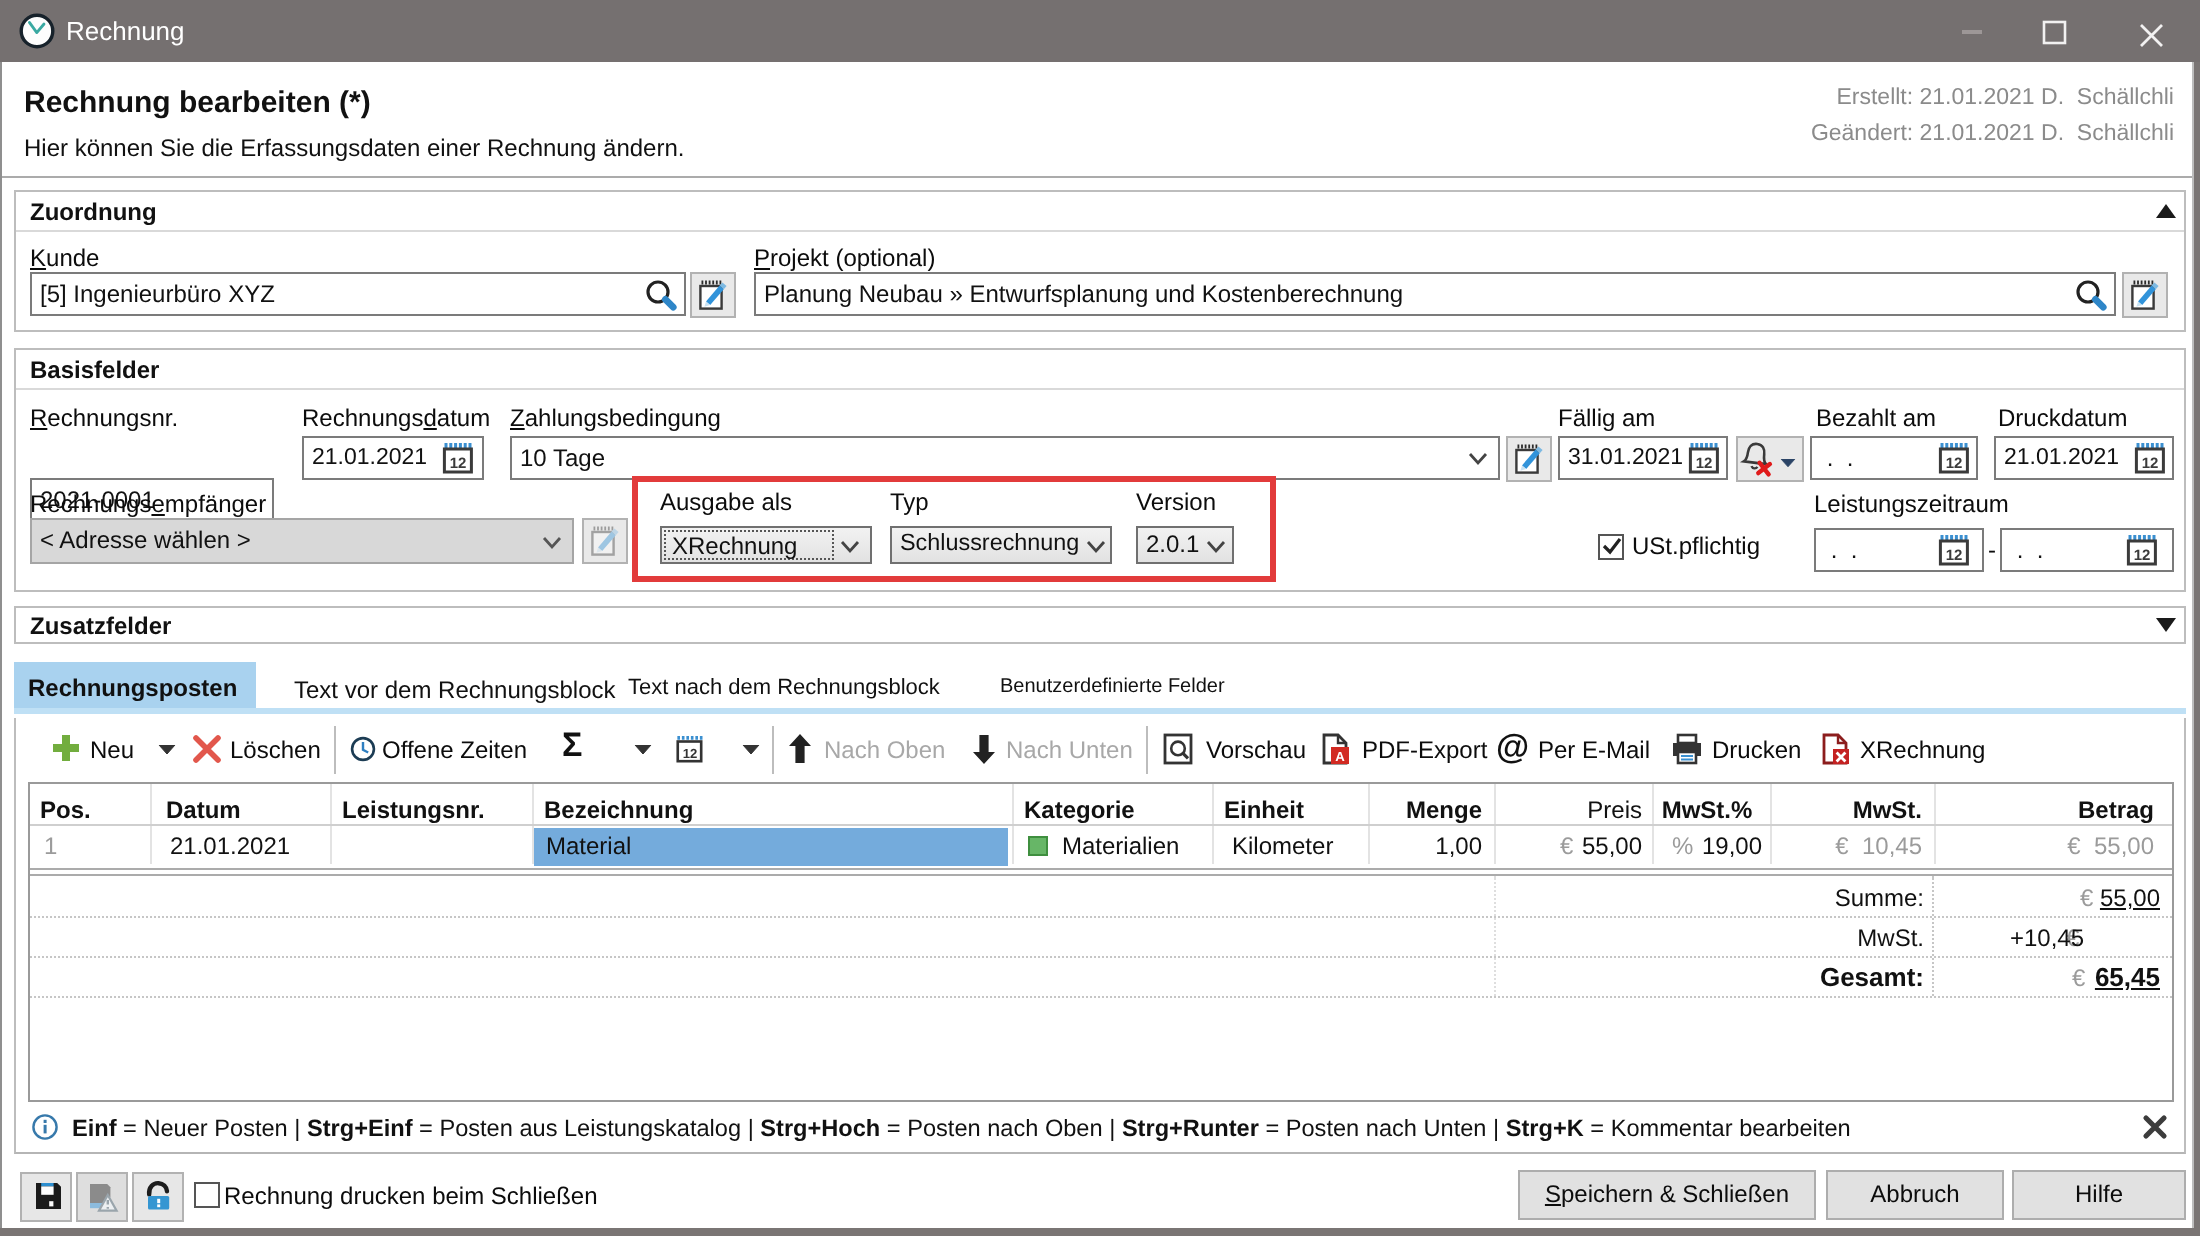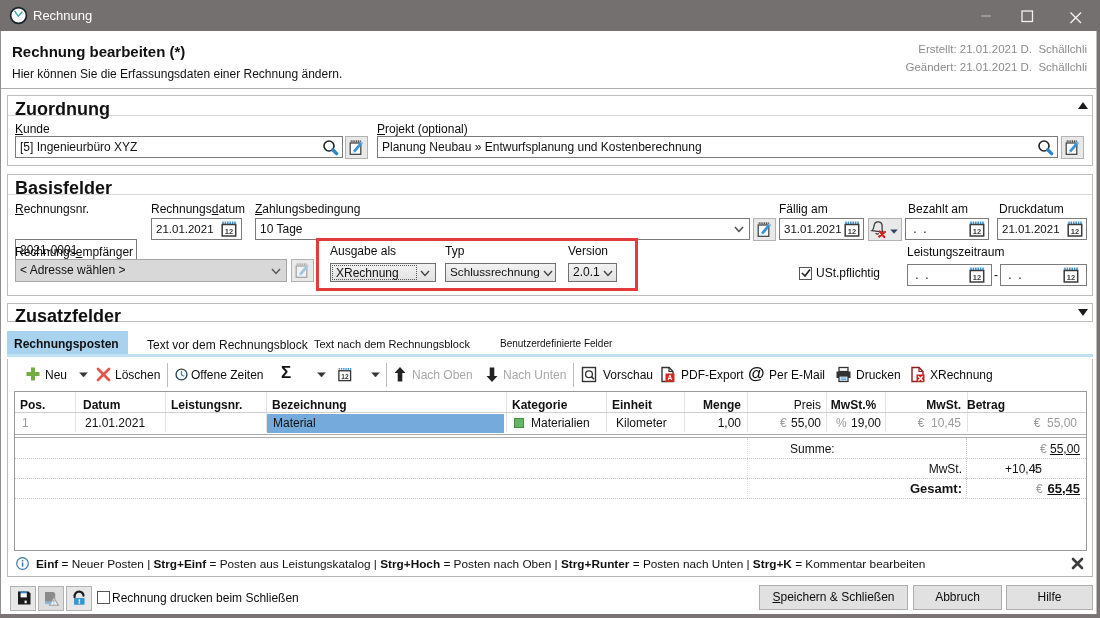--- a/index.html
+++ b/index.html
@@ -5,21 +5,21 @@
 * { margin:0; padding:0; box-sizing:border-box; }
 html,body { width:1100px; height:618px; overflow:hidden; }
 body { font-family:"Liberation Sans", sans-serif; font-size:12px; color:#111; background:#fff; }
 #win { position:absolute; left:0; top:0; width:1100px; height:618px; background:#fff; }
 .abs { position:absolute; }
 .lab { position:absolute; font-size:12px; color:#0c0c0c; white-space:nowrap; }
 .inp { position:absolute; border:1px solid #7b7b7b; background:#fff; font-size:12px; line-height:20px; padding-left:4px; white-space:nowrap; overflow:hidden; }
 .date { font-size:11.5px; }
 .grp { position:absolute; border:1px solid #bdbdbd; background:#fff; }
 .grp .hdr { position:absolute; left:0; top:0; right:0; height:20px; border-bottom:1px solid #d9d9d9; }
-.grp .hdt { position:absolute; left:7px; top:3px; font-weight:bold; font-size:18px; }
+.grp .hdt { position:absolute; left:7px; top:3px; font-weight:bold; font-size:12px; }
 .btn { position:absolute; background:#e9e9e9; border:1px solid #b2b2b2; }
 .pbtn { position:absolute; background:#e1e1e1; border:1px solid #adadad; font-size:12px; text-align:center; color:#0c0c0c; }
 .sep { position:absolute; width:1px; background:#bdbdbd; }
 u { text-decoration:underline; }
 </style>
 </head>
 <body>
 <div id="win">
 <svg width="0" height="0" style="position:absolute">
 <defs>
@@ -282,42 +282,42 @@
 <div class="abs" style="left:20px;top:398px;font-weight:bold;">Pos.</div>
 <div class="abs" style="left:83px;top:398px;font-weight:bold;">Datum</div>
 <div class="abs" style="left:171px;top:398px;font-weight:bold;">Leistungsnr.</div>
 <div class="abs" style="left:272px;top:398px;font-weight:bold;">Bezeichnung</div>
 <div class="abs" style="left:512px;top:398px;font-weight:bold;">Kategorie</div>
 <div class="abs" style="left:612px;top:398px;font-weight:bold;">Einheit</div>
 <div class="abs" style="left:684px;top:398px;width:57px;text-align:right;font-weight:bold;">Menge</div>
 <div class="abs" style="left:747px;top:398px;width:74px;text-align:right;font-weight:normal;">Preis</div>
 <div class="abs" style="left:826px;top:398px;width:55px;text-align:center;font-weight:bold;">MwSt.%</div>
 <div class="abs" style="left:885px;top:398px;width:76px;text-align:right;font-weight:bold;">MwSt.</div>
-<div class="abs" style="left:967px;top:398px;width:110px;font-weight:bold;">Betrag</div>
+<div class="abs" style="left:967px;top:398px;width:110px;text-align:right;font-weight:bold;">Betrag</div>
 <div class="abs" style="left:15px;top:412px;width:1071px;height:1px;background:#cfcfcf;"></div>
 
 <div class="abs" style="left:22px;top:416px;color:#9b9b9b;">1</div>
 <div class="abs" style="left:85px;top:416px;">21.01.2021</div>
 <div class="abs" style="left:267px;top:414px;width:237px;height:19px;background:#74abdc;"></div>
 <div class="abs" style="left:273px;top:416px;">Material</div>
 <div class="abs" style="left:514px;top:418px;width:10px;height:10px;background:#67b667;border:1px solid #3f8f3f;"></div>
 <div class="abs" style="left:531px;top:416px;">Materialien</div>
 <div class="abs" style="left:616px;top:416px;">Kilometer</div>
 <div class="abs" style="left:684px;top:416px;width:57px;text-align:right;">1,00</div>
 <div class="abs" style="left:780px;top:416px;color:#9b9b9b;">€</div>
 <div class="abs" style="left:747px;top:416px;width:74px;text-align:right;">55,00</div>
 <div class="abs" style="left:836px;top:416px;color:#9b9b9b;">%</div>
 <div class="abs" style="left:826px;top:416px;width:55px;text-align:right;">19,00</div>
 <div class="abs" style="left:885px;top:416px;width:76px;text-align:right;color:#9b9b9b;">€&nbsp;&nbsp;10,45</div>
 <div class="abs" style="left:967px;top:416px;width:110px;text-align:right;color:#9b9b9b;">€&nbsp;&nbsp;55,00</div>
 
 <div class="abs" style="left:15px;top:434px;width:1071px;height:1px;background:#ababab;"></div>
 <div class="abs" style="left:15px;top:437px;width:1071px;height:1px;background:#ababab;"></div>
 
-<div class="abs" style="left:790px;top:442px;width:172px;text-align:left;">Summe:</div>
+<div class="abs" style="left:790px;top:442px;width:172px;text-align:right;">Summe:</div>
 <div class="abs" style="left:1040px;top:442px;color:#9b9b9b;">€</div>
 <div class="abs" style="left:967px;top:442px;width:113px;text-align:right;"><u>55,00</u></div>
 <div class="abs" style="left:15px;top:458px;width:1071px;height:1px;border-top:1px dotted #c6c6c6;"></div>
 <div class="abs" style="left:790px;top:462px;width:172px;text-align:right;">MwSt.</div>
 <div class="abs" style="left:1033px;top:462px;color:#9b9b9b;">€</div>
 <div class="abs" style="left:967px;top:462px;width:113px;text-align:center;">+10,45</div>
 <div class="abs" style="left:15px;top:478px;width:1071px;height:1px;border-top:1px dotted #c6c6c6;"></div>
 <div class="abs" style="left:790px;top:481px;width:172px;text-align:right;font-weight:bold;font-size:13px;">Gesamt:</div>
 <div class="abs" style="left:1036px;top:482px;color:#9b9b9b;">€</div>
 <div class="abs" style="left:967px;top:481px;width:113px;text-align:right;font-weight:bold;font-size:13px;"><u>65,45</u></div>

